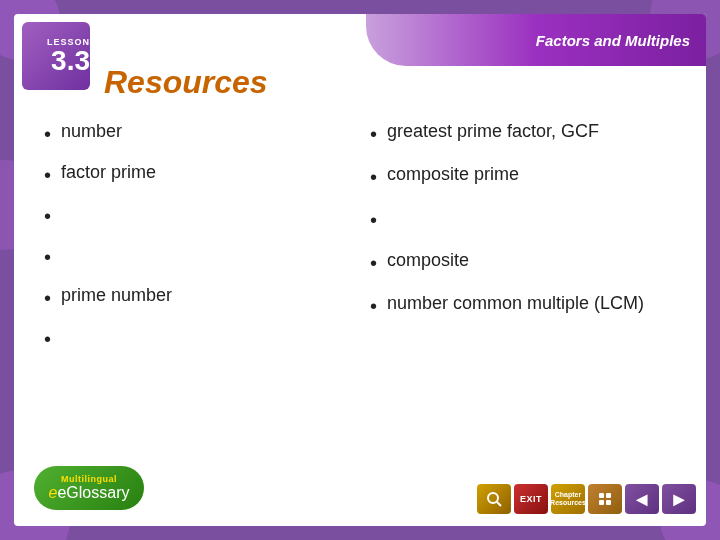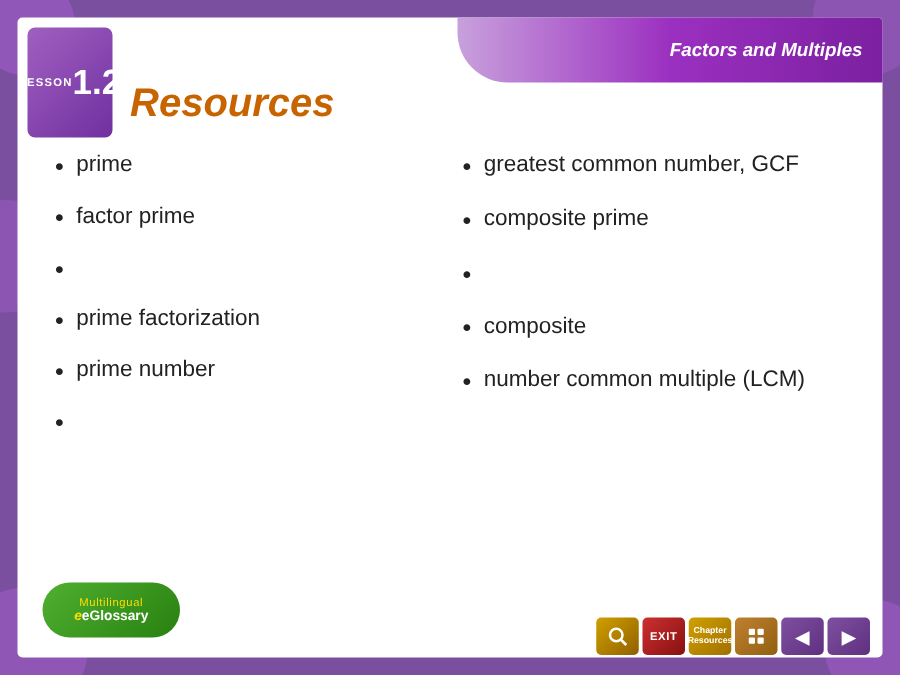--- a/index.html
+++ b/index.html
@@ -52,26 +52,26 @@
       font-weight: bold;
       font-style: italic;
     }
 
     
     .lesson-badge {
       position: absolute;
       top: 8px;
       left: 8px;
       width: 68px;
-      height: 88px;
+      height: 68px;
       background: linear-gradient(135deg, #a060c0, #7030a0);
       border-radius: 6px;
       display: flex;
-      flex-direction: row;
-      align-items: center;
+      flex-direction: column;
+      align-items: flex-end;
       justify-content: center;
       color: white;
     }
 
     .lesson-label {
       font-size: 9px;
       font-weight: bold;
       letter-spacing: 1px;
       text-transform: uppercase;
     }
@@ -152,40 +152,40 @@
       border-radius: 22px;
       display: flex;
       align-items: center;
       justify-content: center;
       cursor: pointer;
       flex-direction: column;
     }
 
     .glossary-btn-top {
       font-size: 9px;
-      font-weight: normal;
+      font-weight: bold;
       color: #ffdd00;
       letter-spacing: 0.5px;
     }
 
     .glossary-btn-bottom {
-      font-size: 11px;
-      font-weight: bold;
+      font-size: 16px;
+      font-weight: normal;
       color: #ffffff;
     }
 
     .glossary-e {
       color: #ffdd00;
       font-style: italic;
     }
 
     
     .bottom-nav {
       position: absolute;
-      bottom: 2px;
+      bottom: 12px;
       right: 10px;
       display: flex;
       gap: 3px;
       align-items: center;
     }
 
     .nav-btn {
       width: 34px;
       height: 30px;
       background: linear-gradient(135deg, #d0a000, #a07000);
@@ -279,56 +279,55 @@
 </div>
 
 <div class="main-content">
 
   <div class="top-banner">
     <span class="top-banner-text">Factors and Multiples</span>
   </div>
 
   <div class="lesson-badge">
     <span class="lesson-label">LESSON</span>
-    <span class="lesson-number">1.2</span>
+    <span class="lesson-number">3.3</span>
   </div>
 
   <div class="vocabulary-heading">Resources</div>
 
   <div class="content-area">
 
     <div class="left-column">
       <div class="vocab-item">
         <span class="bullet">•</span>
-        <span class="vocab-text">prime</span>
+        <span class="vocab-text">number</span>
       </div>
       <div class="vocab-item">
         <span class="bullet">•</span>
         <span class="vocab-text">factor prime</span>
       </div>
       <div class="vocab-item">
         <span class="bullet">•</span>
       </div>
       <div class="vocab-item">
         <span class="bullet">•</span>
-        <span class="vocab-text">prime factorization</span>
       </div>
       <div class="vocab-item">
         <span class="bullet">•</span>
         <span class="vocab-text">prime number</span>
       </div>
       <div class="vocab-item">
         <span class="bullet">•</span>
       </div>
     </div>
 
     <div class="right-column">
       <div class="vocab-item">
         <span class="bullet">•</span>
-        <span class="vocab-text">greatest common number, GCF</span>
+        <span class="vocab-text">greatest prime factor, GCF</span>
       </div>
       <div class="vocab-item">
         <span class="bullet">•</span>
         <span class="vocab-text">composite prime</span>
       </div>
       <div class="vocab-item">
         <span class="bullet">•</span>
       </div>
       <div class="vocab-item">
         <span class="bullet">•</span>

